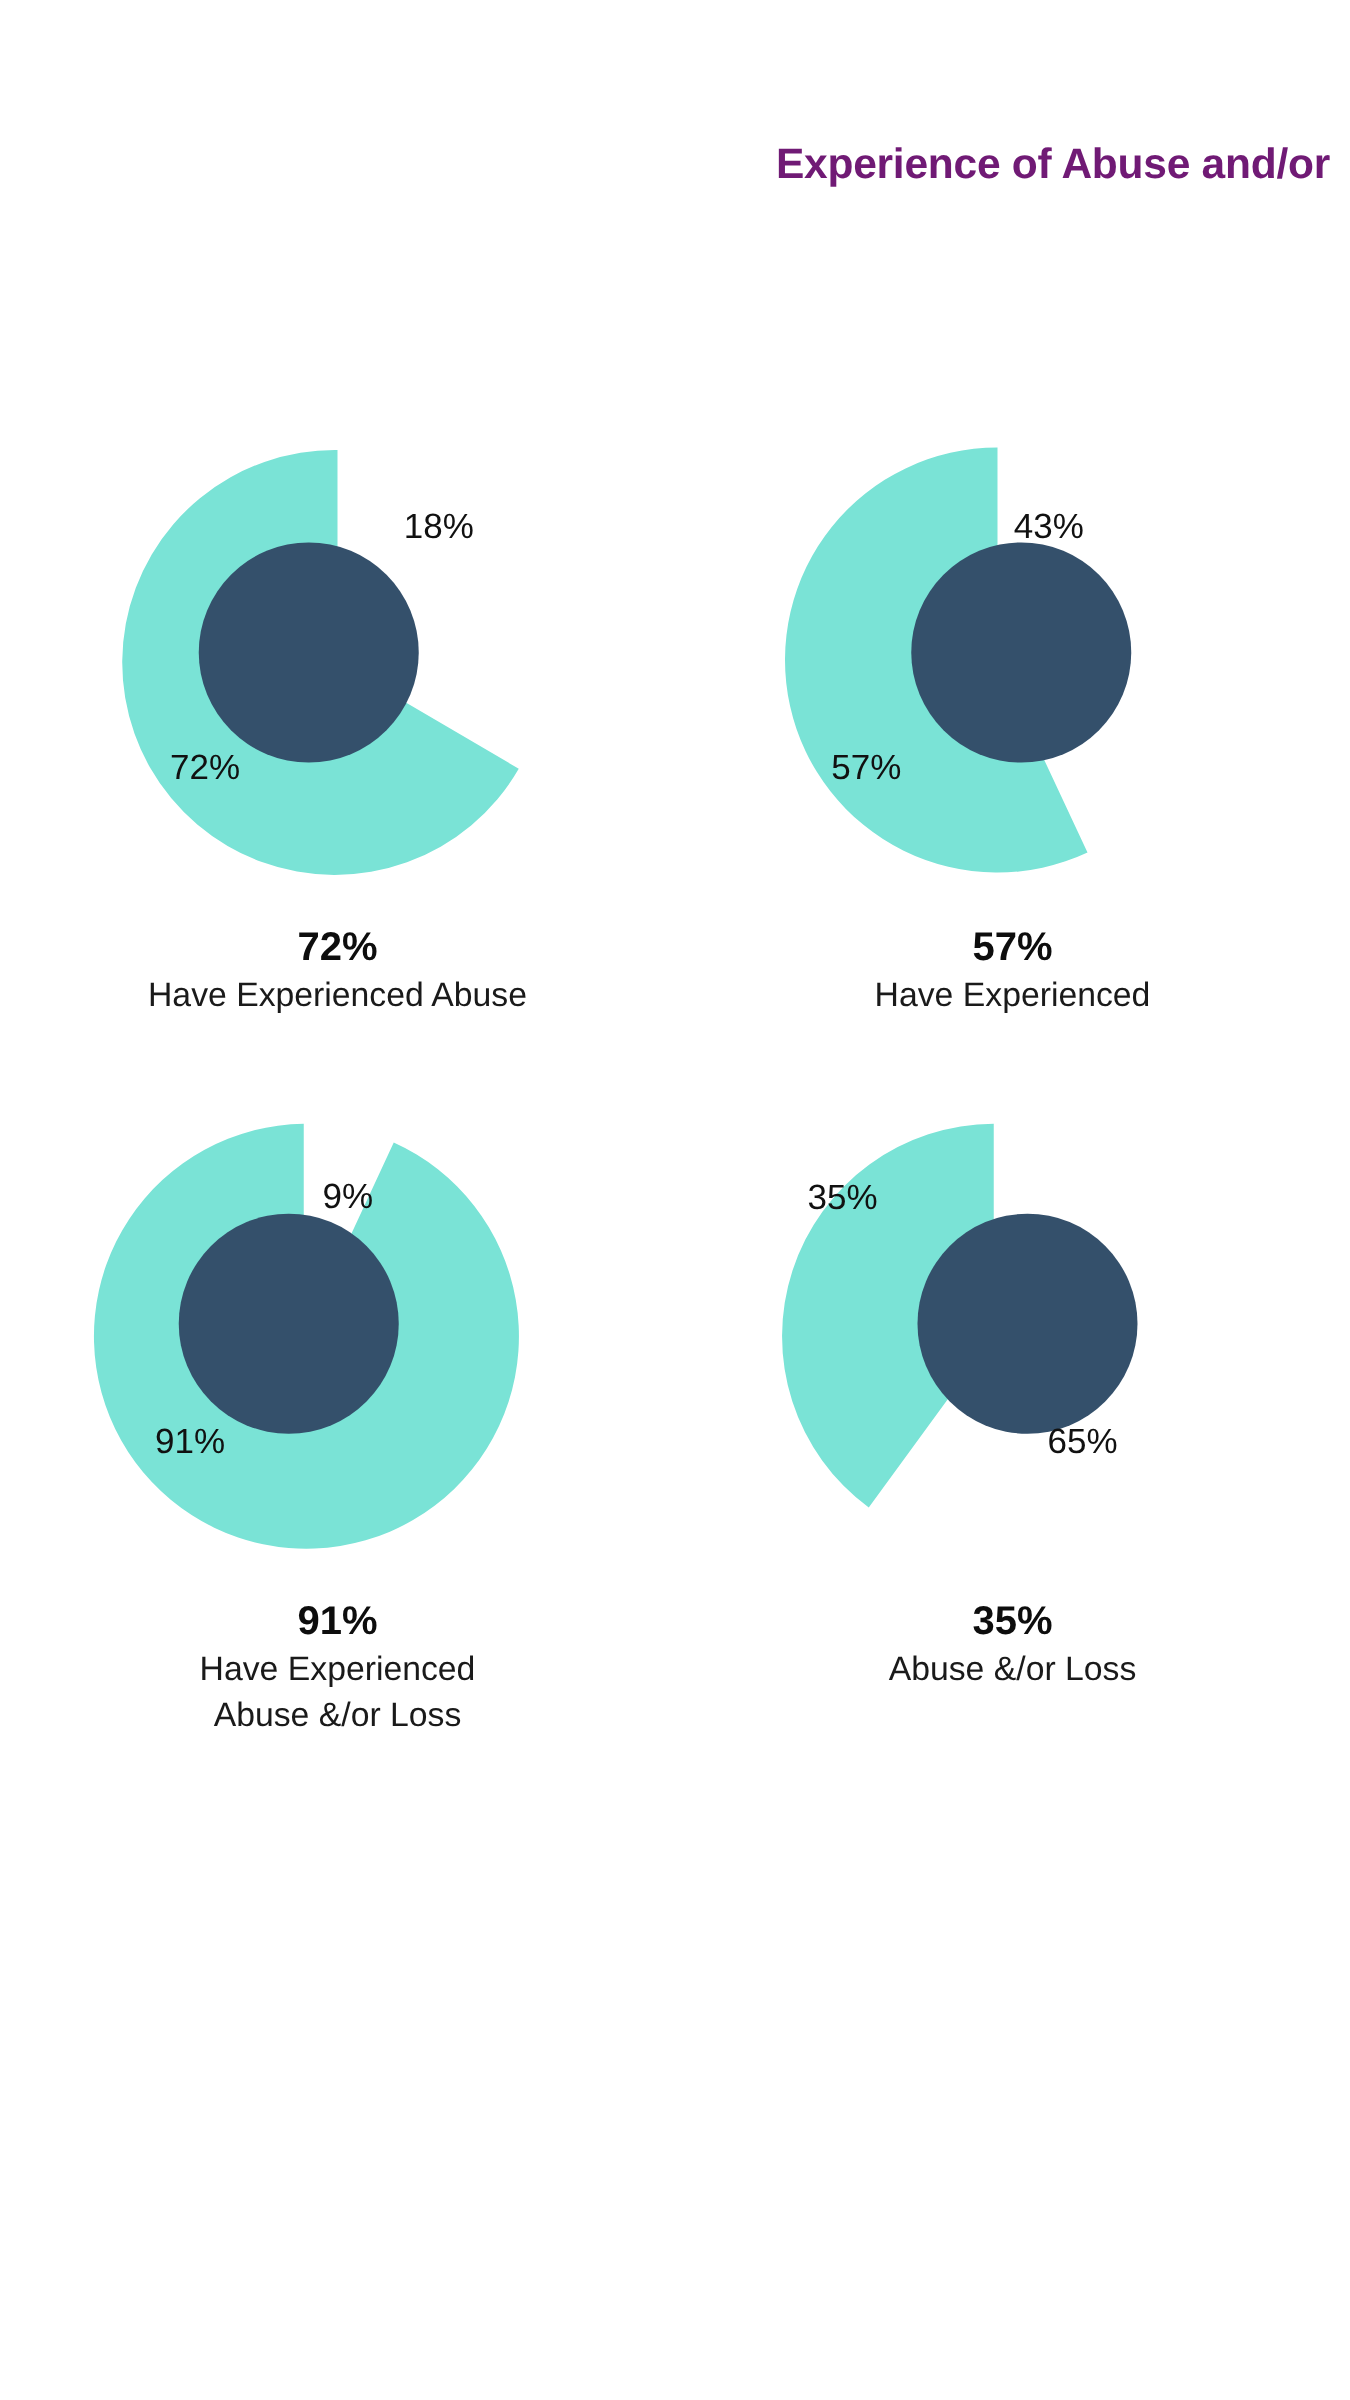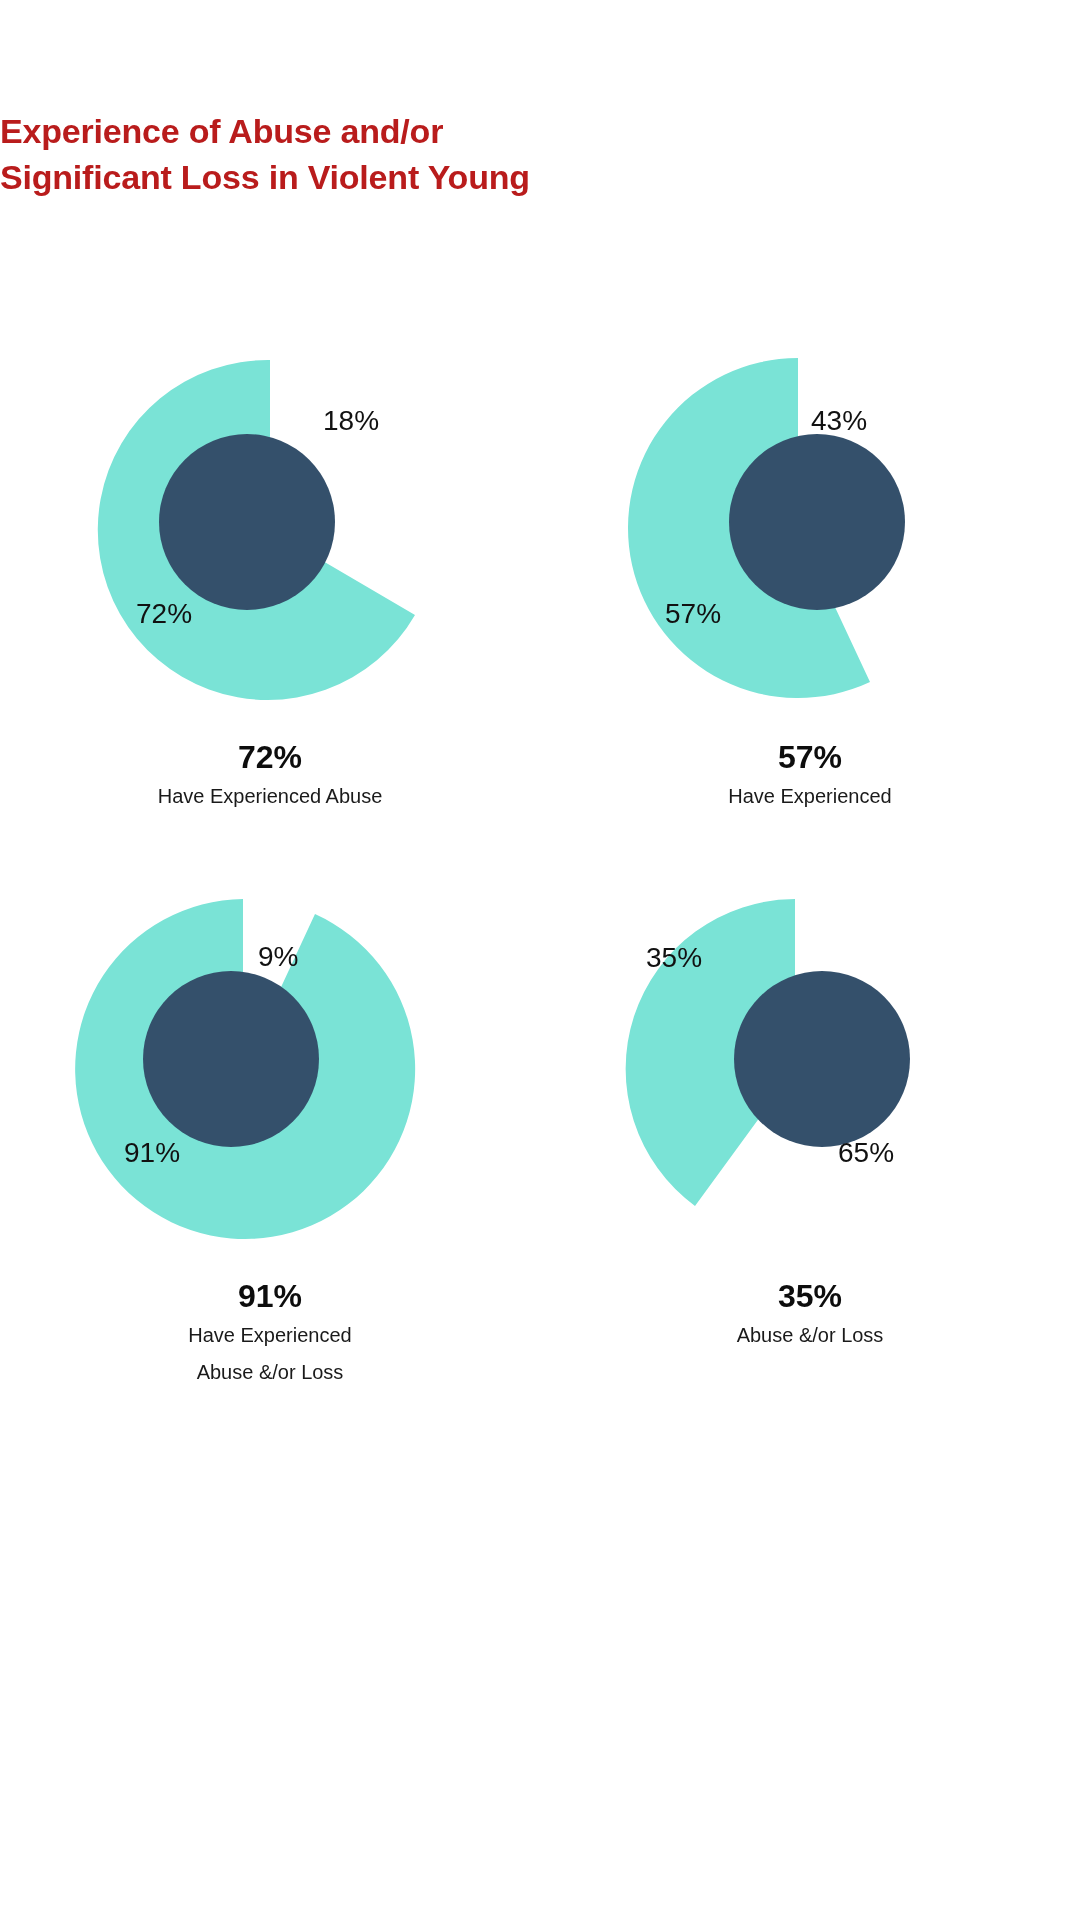--- a/index.html
+++ b/index.html
@@ -15,26 +15,26 @@
     position: relative;
     overflow: hidden;
   }
 
   
   #infographic-title {
     position: absolute;
     left: 0;
     top: 108px;
     width: 1064px;
-    text-align: left;
+    text-align: right;
     font-weight: bold;
     font-size: 34px;
     line-height: 46px;
     letter-spacing: -0.2px;
-    color: #b91c1c;
+    color: #701a75;
     font-stretch: condensed;
   }
   #infographic-title .tline { display: block; }
 
   
   #chart-grid {
     position: absolute;
     left: 0;
     top: 330px;
     width: 1080px;
@@ -74,33 +74,32 @@
     margin-top: 6px;
   }
   .caption-value {
     font-size: 32px;
     font-weight: bold;
     line-height: 42px;
     color: #0d0d0d;
     font-stretch: condensed;
   }
   .caption-text {
-    font-size: 20px;
+    font-size: 27px;
     line-height: 37px;
     color: #1a1a1a;
     font-weight: normal;
   }
   .caption-text .cline { display: block; }
 </style>
 </head>
 <body>
 
 <div id="infographic-title">
   <span class="tline">Experience of Abuse and/or</span>
-  <span class="tline">Significant Loss in Violent Young</span>
 </div>
 
 <div id="chart-grid">
 
   <div class="chart-row">
 
     <div class="chart-cell">
       <div class="chart-figure">
         <svg width="430" height="400" viewBox="0 0 430 400">
 

